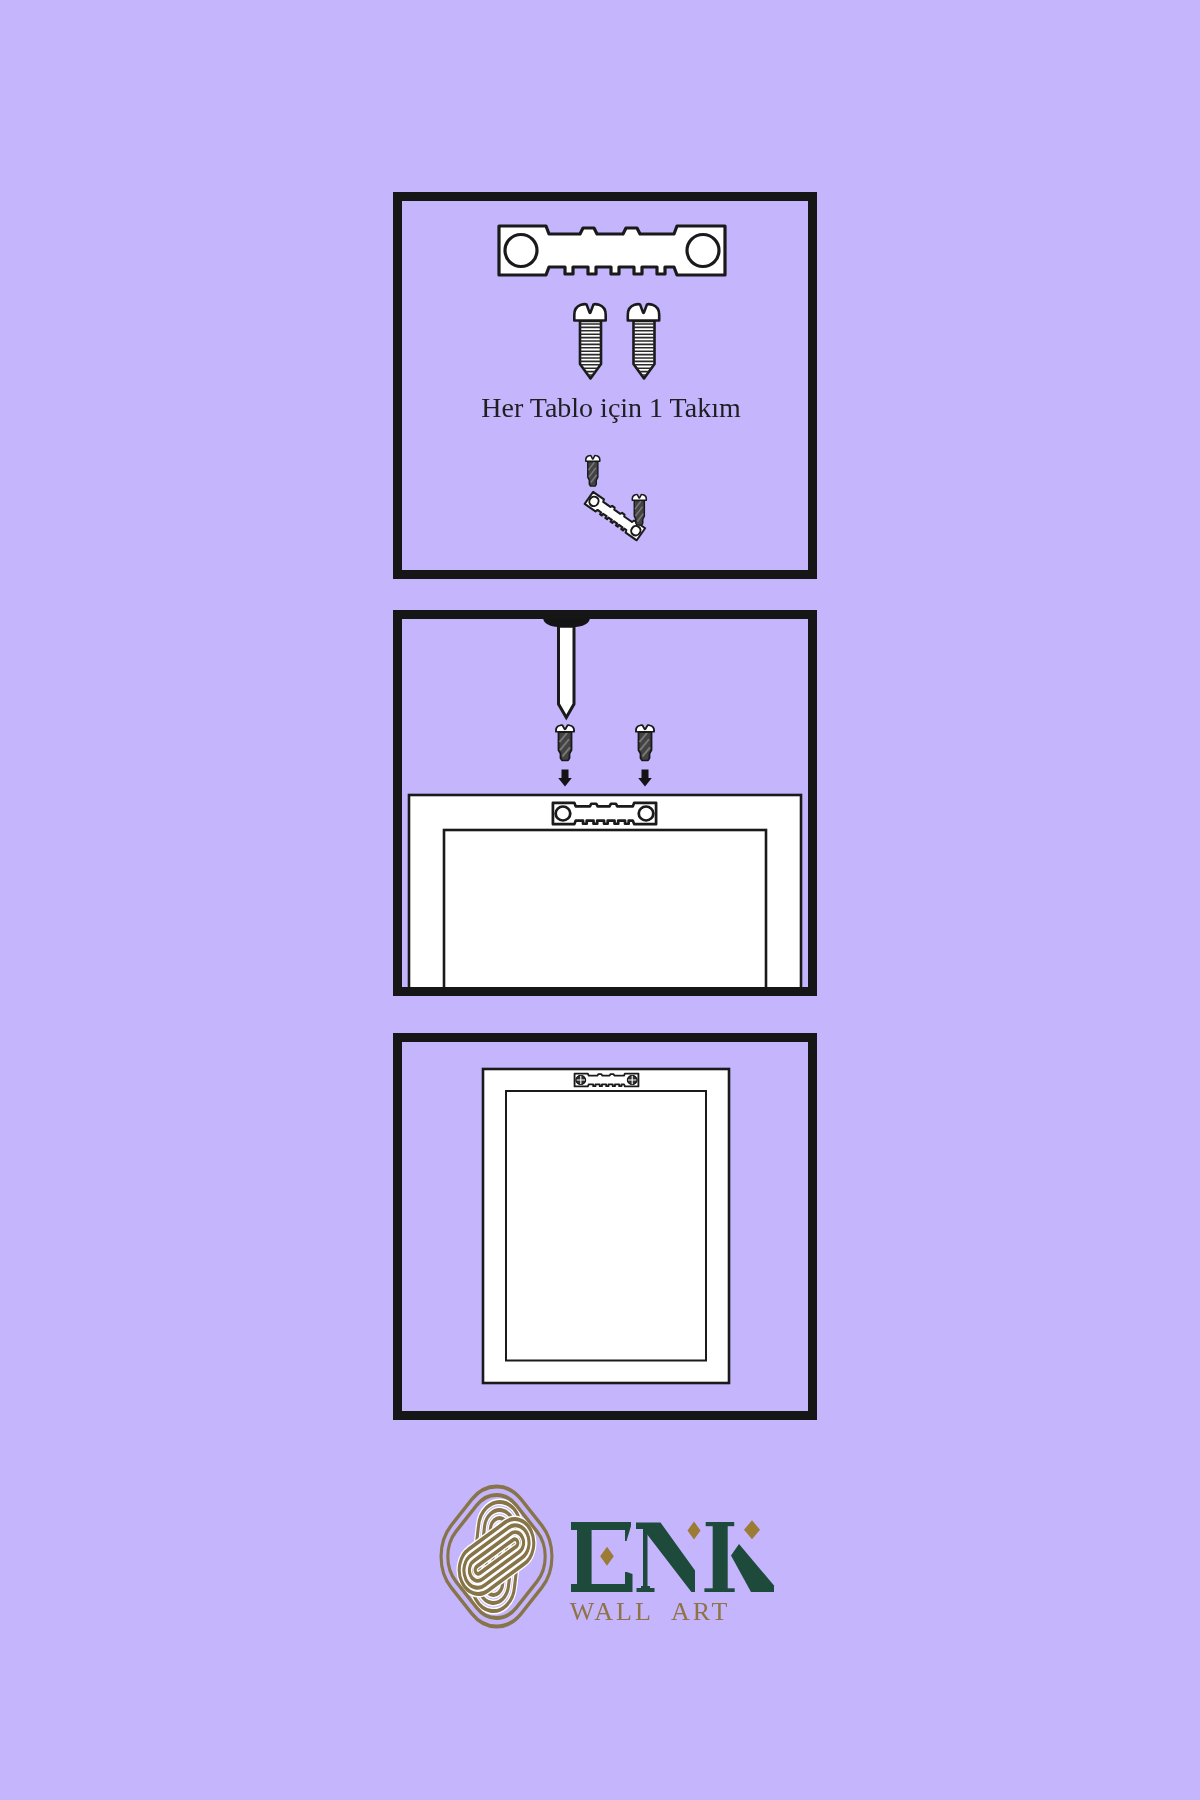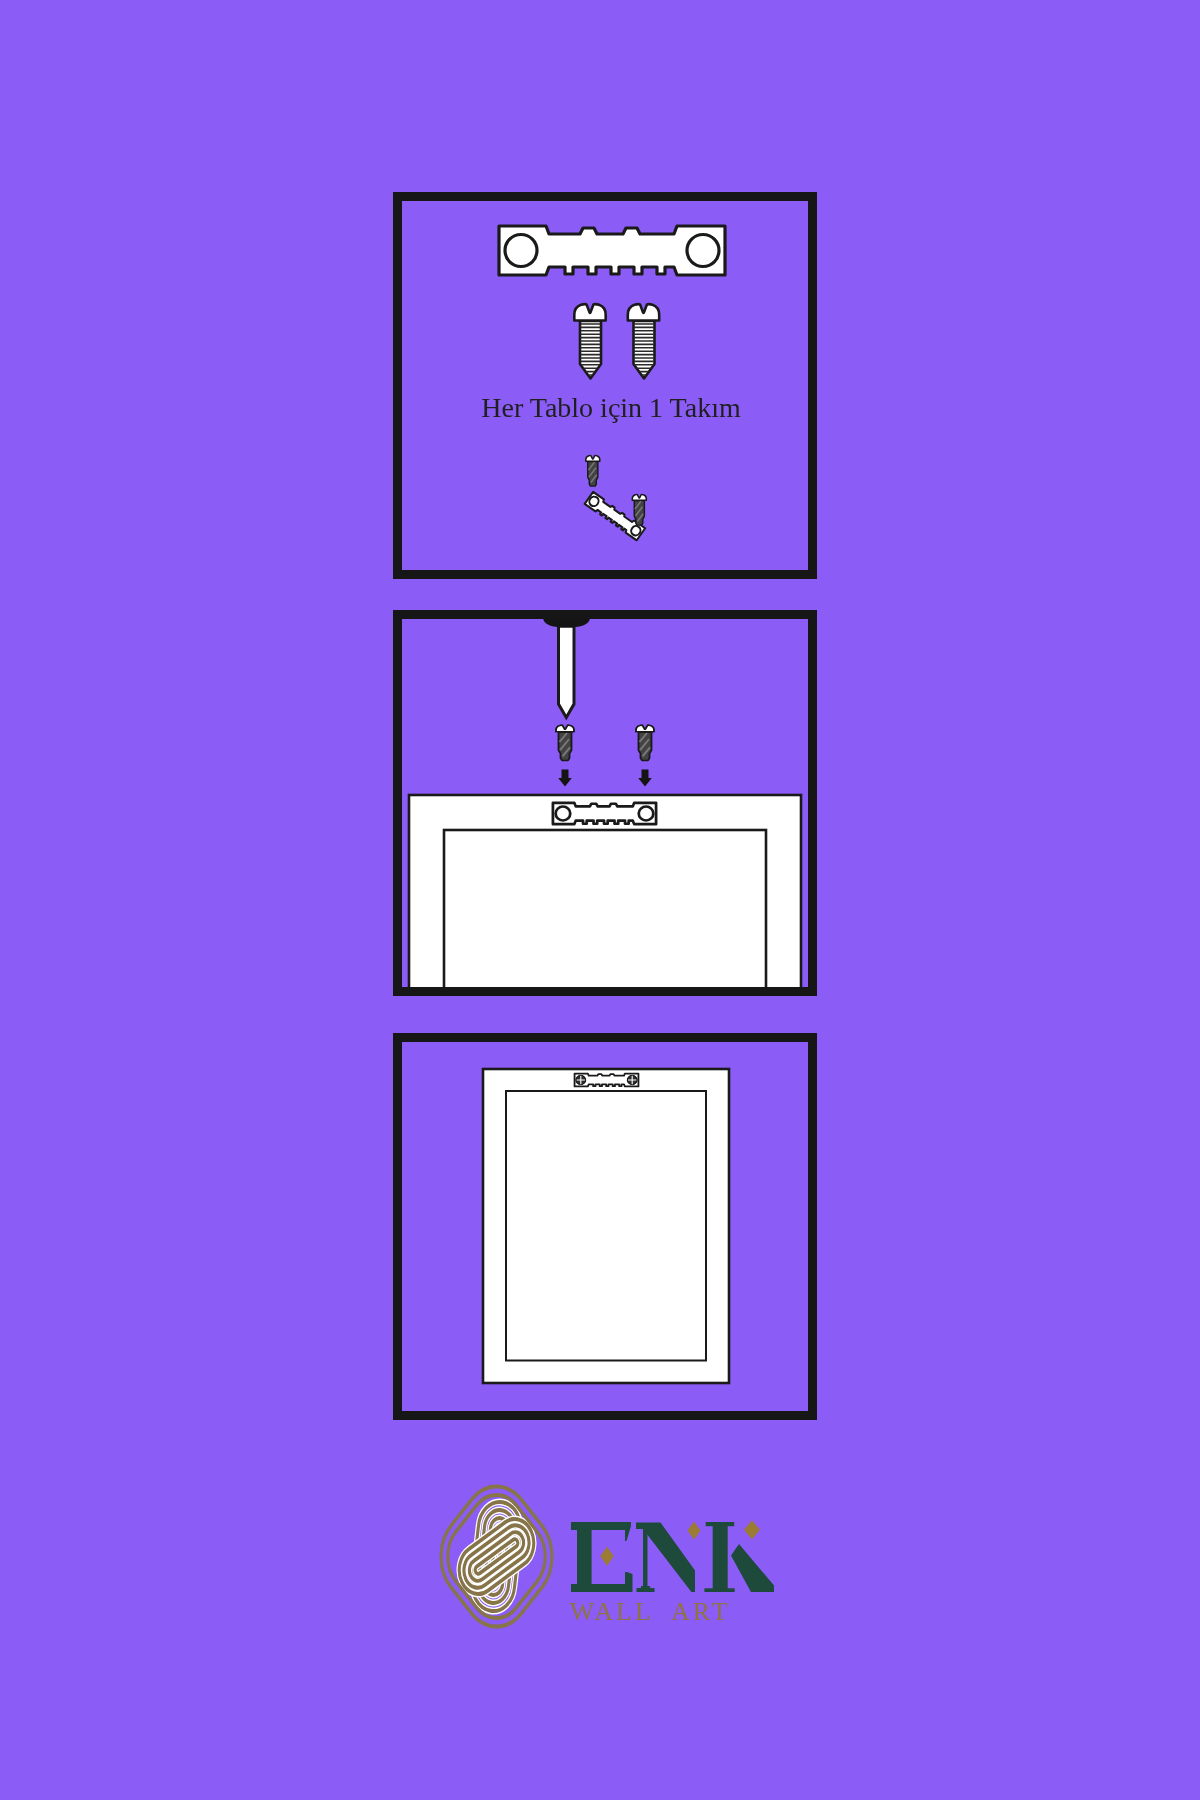--- a/index.html
+++ b/index.html
@@ -1,16 +1,16 @@
 <!DOCTYPE html>
 <html><head>
 <meta charset="utf-8">
 <style>
   html,body{margin:0;padding:0;background:#ffffff;}
-  #page{position:relative;width:1200px;height:1800px;background:#8b5cf6;overflow:hidden;}
+  #page{position:relative;width:1200px;height:1800px;background:#c4b5fd;overflow:hidden;}
   svg{display:block;}
   text{font-family:"Liberation Serif", serif;}
 </style>
 </head>
 <body>
 <div id="page">
 <svg width="1200" height="1800" viewBox="0 0 1200 1800" xmlns="http://www.w3.org/2000/svg">
 <defs>
 
   <g id="hg">

